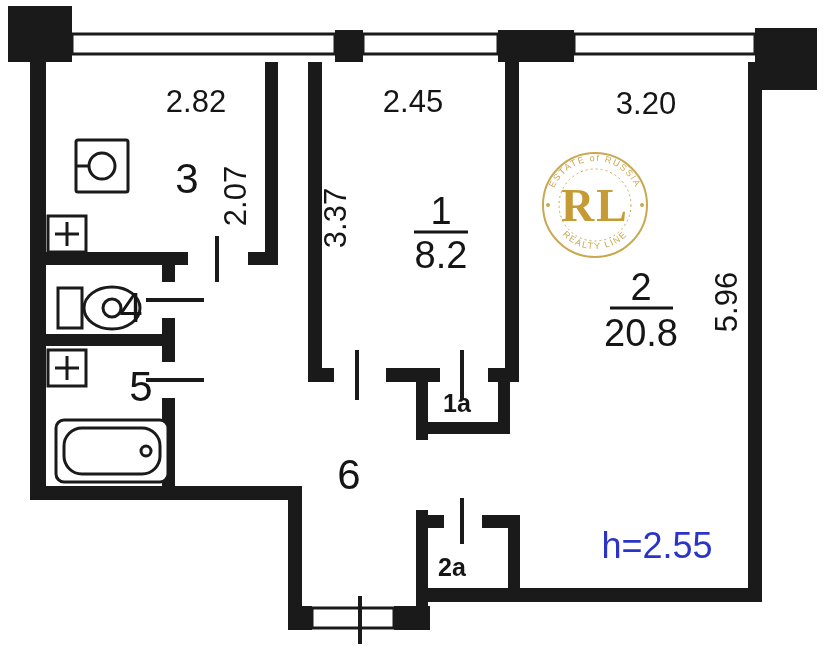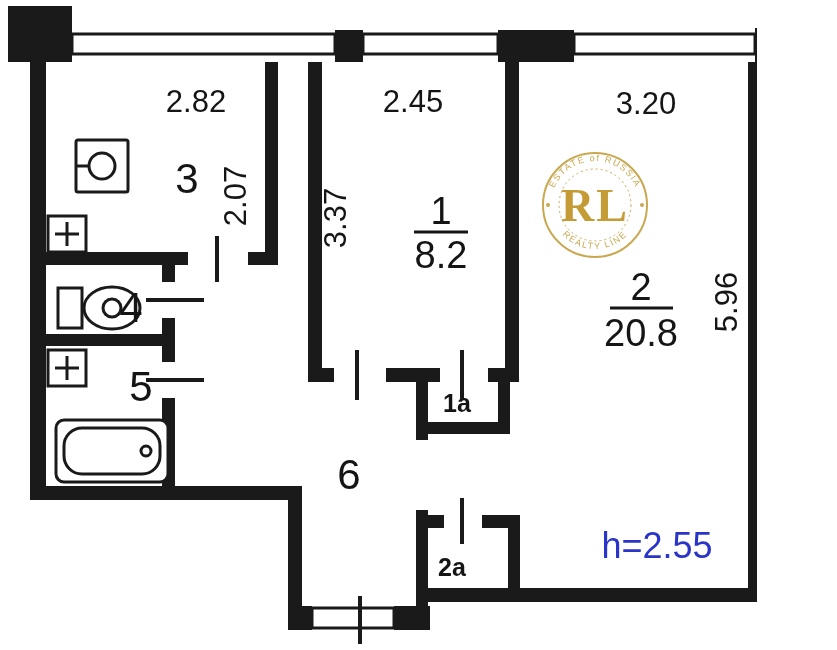--- a/index.html
+++ b/index.html
@@ -1,17 +1,17 @@
 <!DOCTYPE html>
 <html><head>
 <meta charset="utf-8">
 <style>
   html,body{margin:0;padding:0;background:#ffffff;}
   .stage{
-    width:757px;height:650px;position:relative;background:#ffffff;
+    width:837px;height:650px;position:relative;background:#ffffff;
     font-family:"Liberation Sans",sans-serif;overflow:hidden;
   }
   svg{display:block;}
   .wall{fill:#1a1a1a;stroke:none;}
   .win{fill:#ffffff;stroke:#1a1a1a;stroke-width:3;}
   .tick{fill:#1a1a1a;}
   .fix{fill:#ffffff;stroke:#1a1a1a;stroke-width:3;}
   .fixline{stroke:#1a1a1a;stroke-width:3;fill:none;}
   .dim{font-family:"Liberation Sans",sans-serif;font-size:31px;fill:#151515;text-anchor:middle;}
   .roomnum{font-family:"Liberation Sans",sans-serif;font-size:42px;fill:#151515;text-anchor:middle;}

